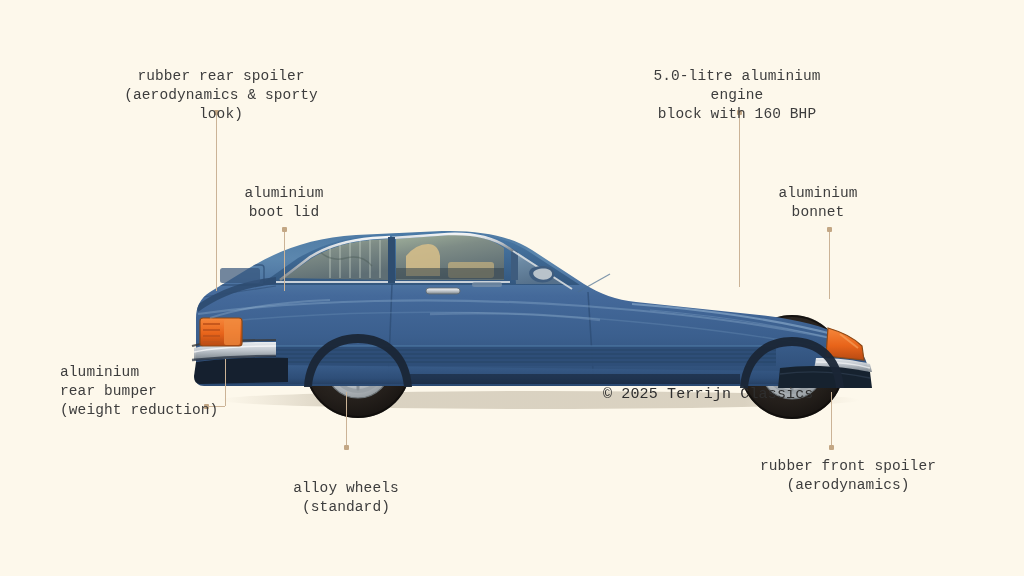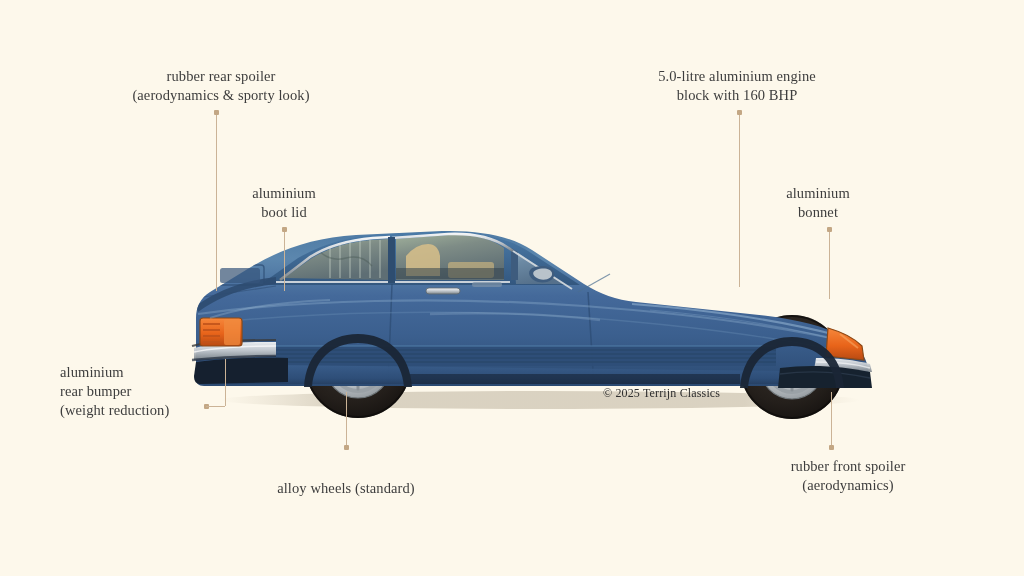--- a/index.html
+++ b/index.html
@@ -22,21 +22,21 @@
   }
 
   
   .callout {
     position: absolute;
     color: #3D3D3D;
     font-size: 14.5px;
     line-height: 19px;
     letter-spacing: .1px;
     white-space: pre-line;
-    font-family: Liberation Serif, serif;
+    font-family: Liberation Mono, monospace;
   }
   .callout.c-center { text-align: center; }
   .callout.c-left   { text-align: left; }
 
   
   .leader-v {
     position: absolute;
     width: 1.4px;
     background: #CBB396;
   }
@@ -49,22 +49,22 @@
     position: absolute;
     width: 5px;
     height: 5px;
     background: #C3A784;
     border-radius: 1px;
   }
 
   
   #watermark {
     position: absolute;
-    font-family: Liberation Serif, serif;
-    font-size: 12px;
+    font-family: Liberation Mono, monospace;
+    font-size: 15px;
     color: #2E2E2E;
     white-space: nowrap;
     letter-spacing: .15px;
   }
 
   
   #car {
     position: absolute;
     left: 180px;
     top: 222px;

